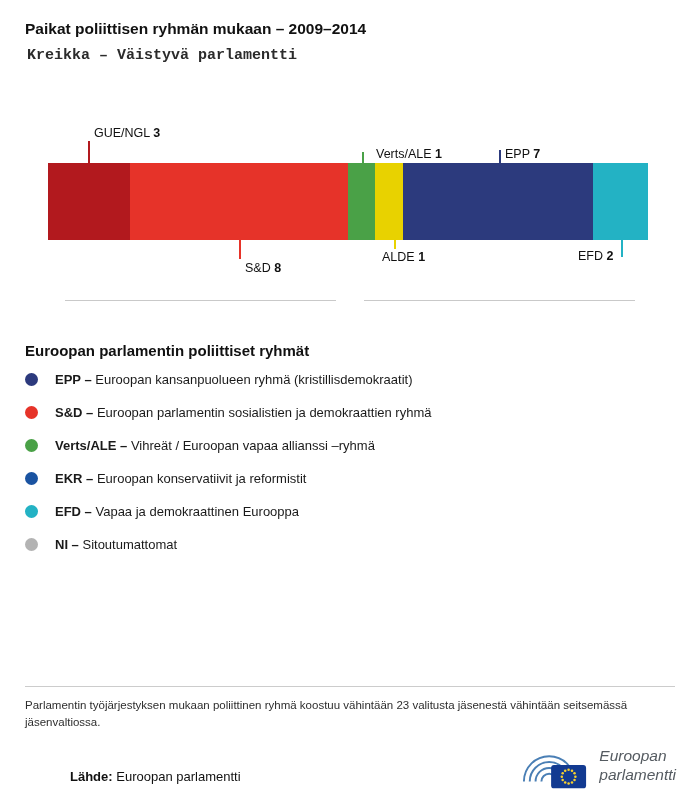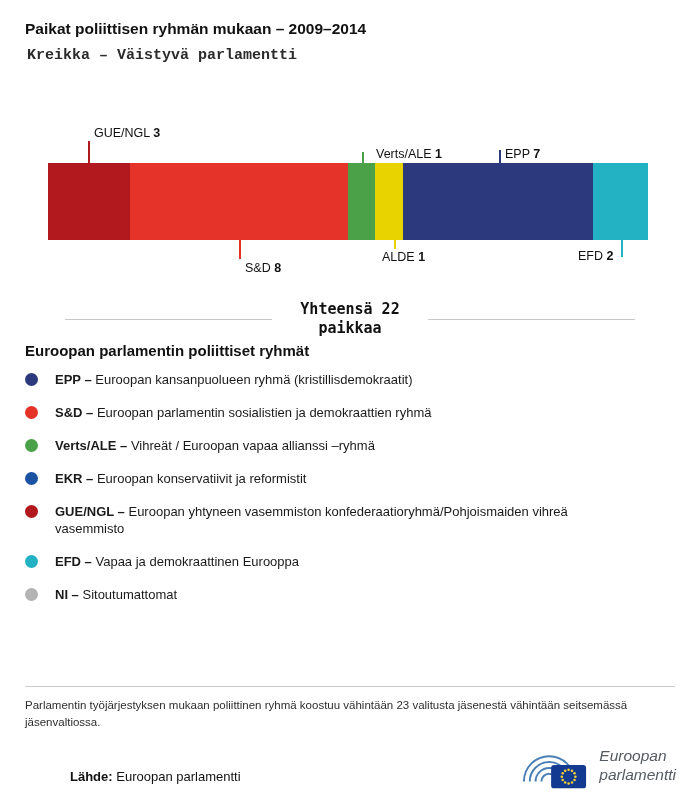--- a/index.html
+++ b/index.html
@@ -85,24 +85,20 @@
   </div>
 
   <div class="vline" style="left: 621px; top: 240px; height: 17px; background-color: rgb(35, 178, 196);"></div>
   <div class="callout" style="left:578px; top:249px;">
     <span>EFD</span>
     <span class="num">2</span>
   </div>
 
   <div class="total-row">
     <div class="rule"></div>
-    <div class="total-text">
-      <div>Yhteensä 22</div>
-      <div>paikkaa</div>
-    </div>
     <div class="rule"></div>
   </div>
 
   <h3 class="legend-heading">Euroopan parlamentin poliittiset ryhmät</h3>
   <div class="legend-list">
 
     <div class="legend-item">
       <span class="dot" style="background-color: rgb(44, 58, 125);"></span>
       <p class="legend-text"><b>EPP –</b> <span>Euroopan kansanpuolueen ryhmä (kristillisdemokraatit)</span></p>
     </div>
@@ -116,24 +112,20 @@
     <div class="legend-item">
       <span class="dot" style="background-color: rgb(74, 161, 71);"></span>
       <p class="legend-text"><b>Verts/ALE –</b> <span>Vihreät / Euroopan vapaa allianssi –ryhmä</span></p>
     </div>
 
     <div class="legend-item">
       <span class="dot" style="background-color: rgb(26, 83, 161);"></span>
       <p class="legend-text"><b>EKR –</b> <span>Euroopan konservatiivit ja reformistit</span></p>
     </div>
 
-    <div class="legend-item">
-      <span class="dot" style="background-color: rgb(178, 25, 30);"></span>
-      <p class="legend-text"><b>GUE/NGL –</b> <span>Euroopan yhtyneen vasemmiston konfederaatioryhmä/Pohjoismaiden vihreä vasemmisto</span></p>
-    </div>
 
     <div class="legend-item">
       <span class="dot" style="background-color: rgb(35, 178, 196);"></span>
       <p class="legend-text"><b>EFD –</b> <span>Vapaa ja demokraattinen Eurooppa</span></p>
     </div>
 
     <div class="legend-item">
       <span class="dot" style="background-color: rgb(179, 179, 179);"></span>
       <p class="legend-text"><b>NI –</b> <span>Sitoutumattomat</span></p>
     </div>

